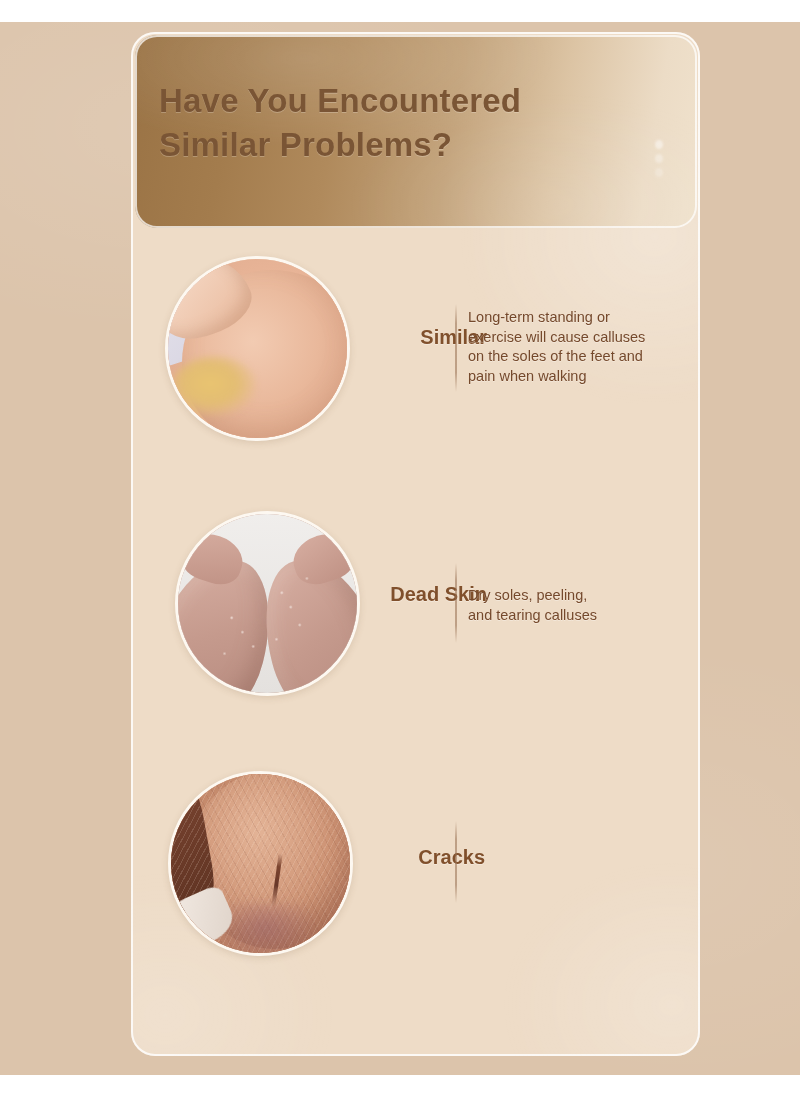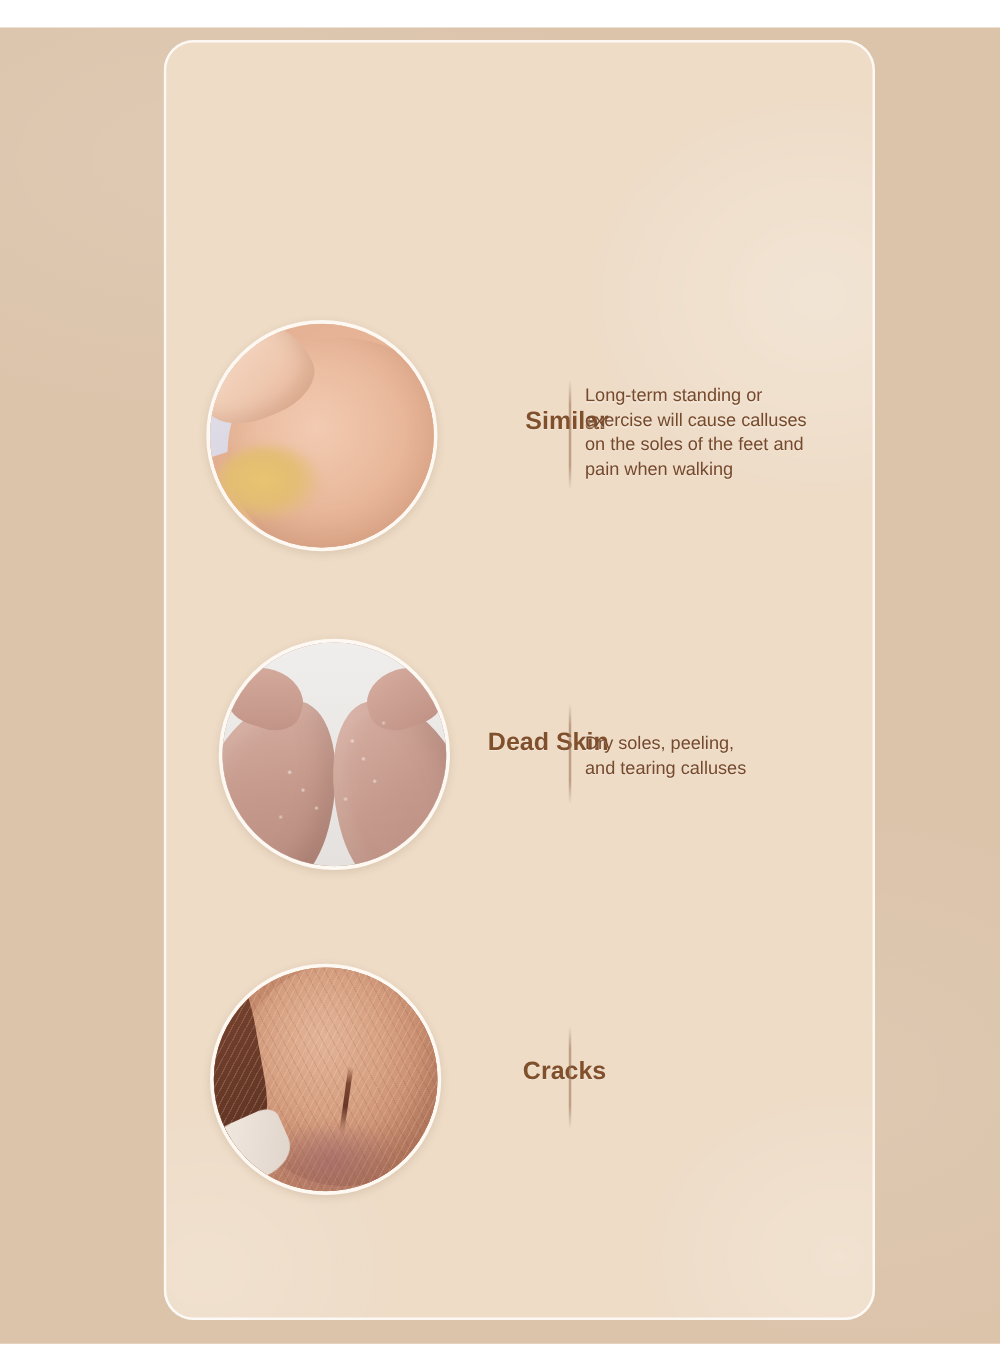--- a/index.html
+++ b/index.html
@@ -265,20 +265,30 @@
 </style>
 </head>
 <body>
 
 <div id="stage">
 
   <div class="bg-band"></div>
 
   <div class="panel"></div>
 
+  <div class="hero">
+    <div class="hero-sheen"></div>
+    <div class="hero-title">Have You Encountered
+Similar Problems?</div>
+    <div class="hero-dots">
+      <i></i>
+        <i></i>
+        <i></i>
+    </div>
+  </div>
 
   <div class="abs row row-1" style="left:131px;">
     <div class="thumb-wrap">
       <div class="thumb">
         <div class="art art-callus">
           <div class="corner"></div>
           <div class="heel"></div>
           <div class="toe"></div>
           <div class="callus"></div>
         </div>

